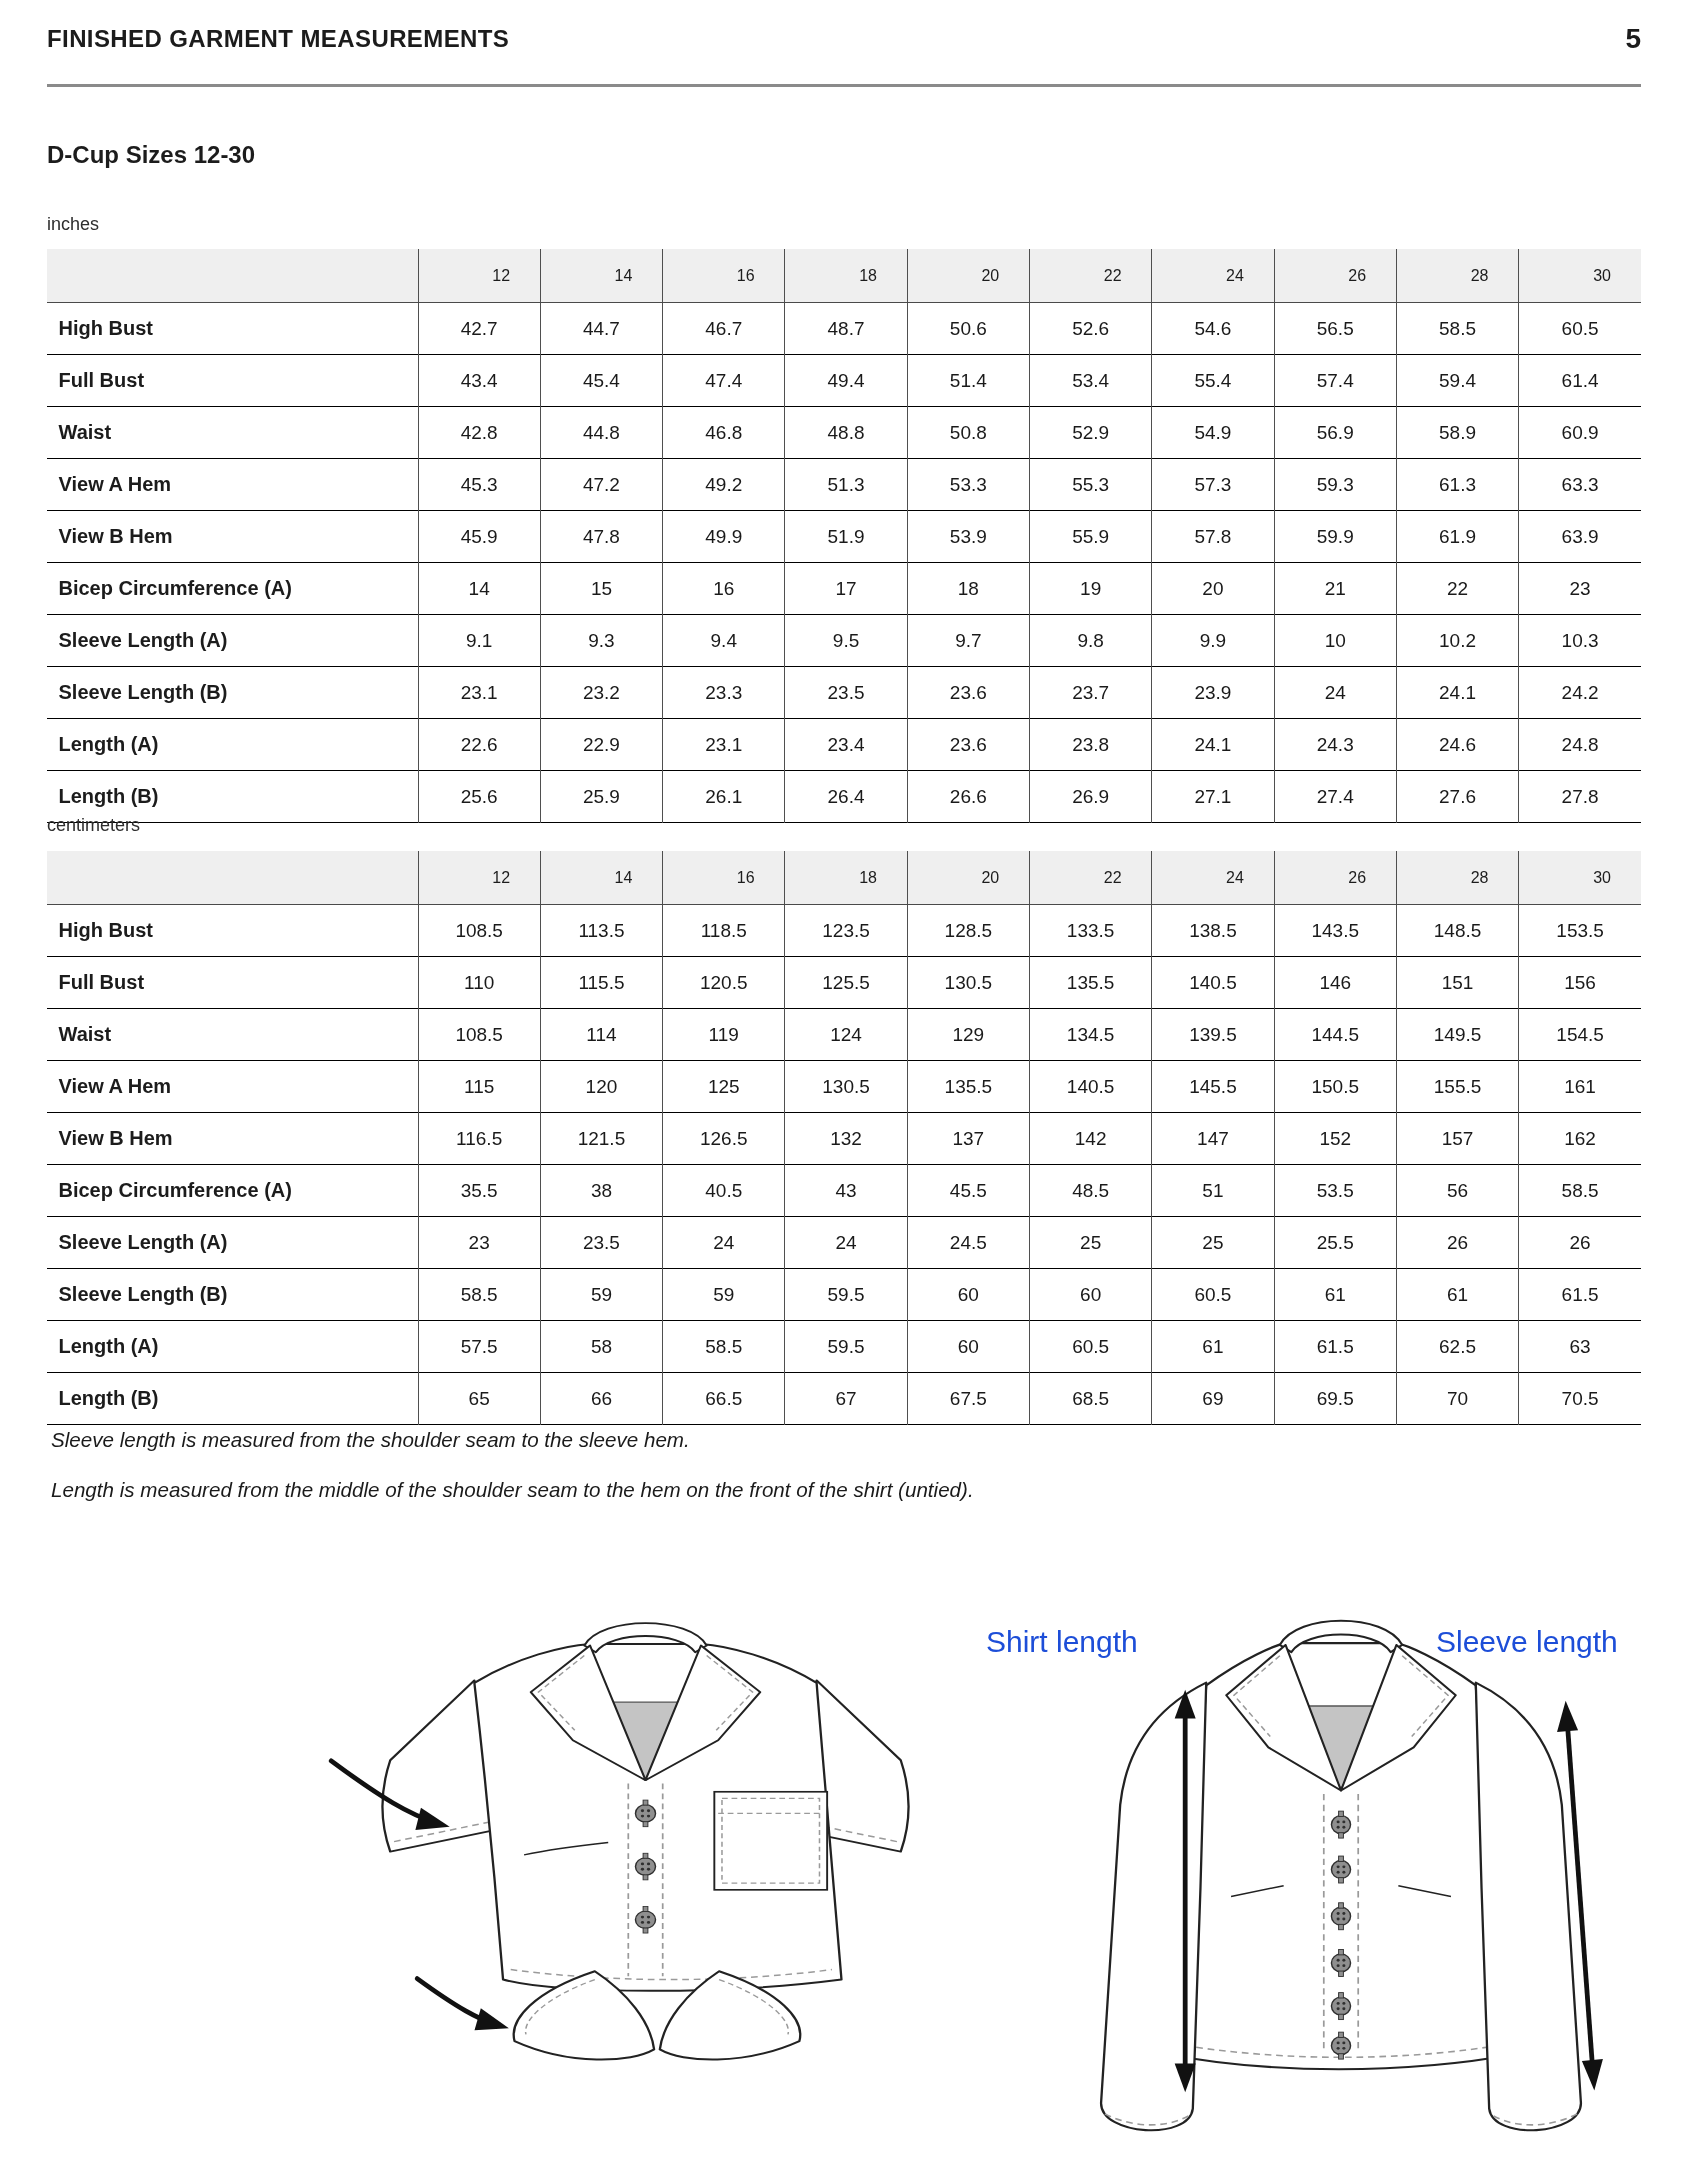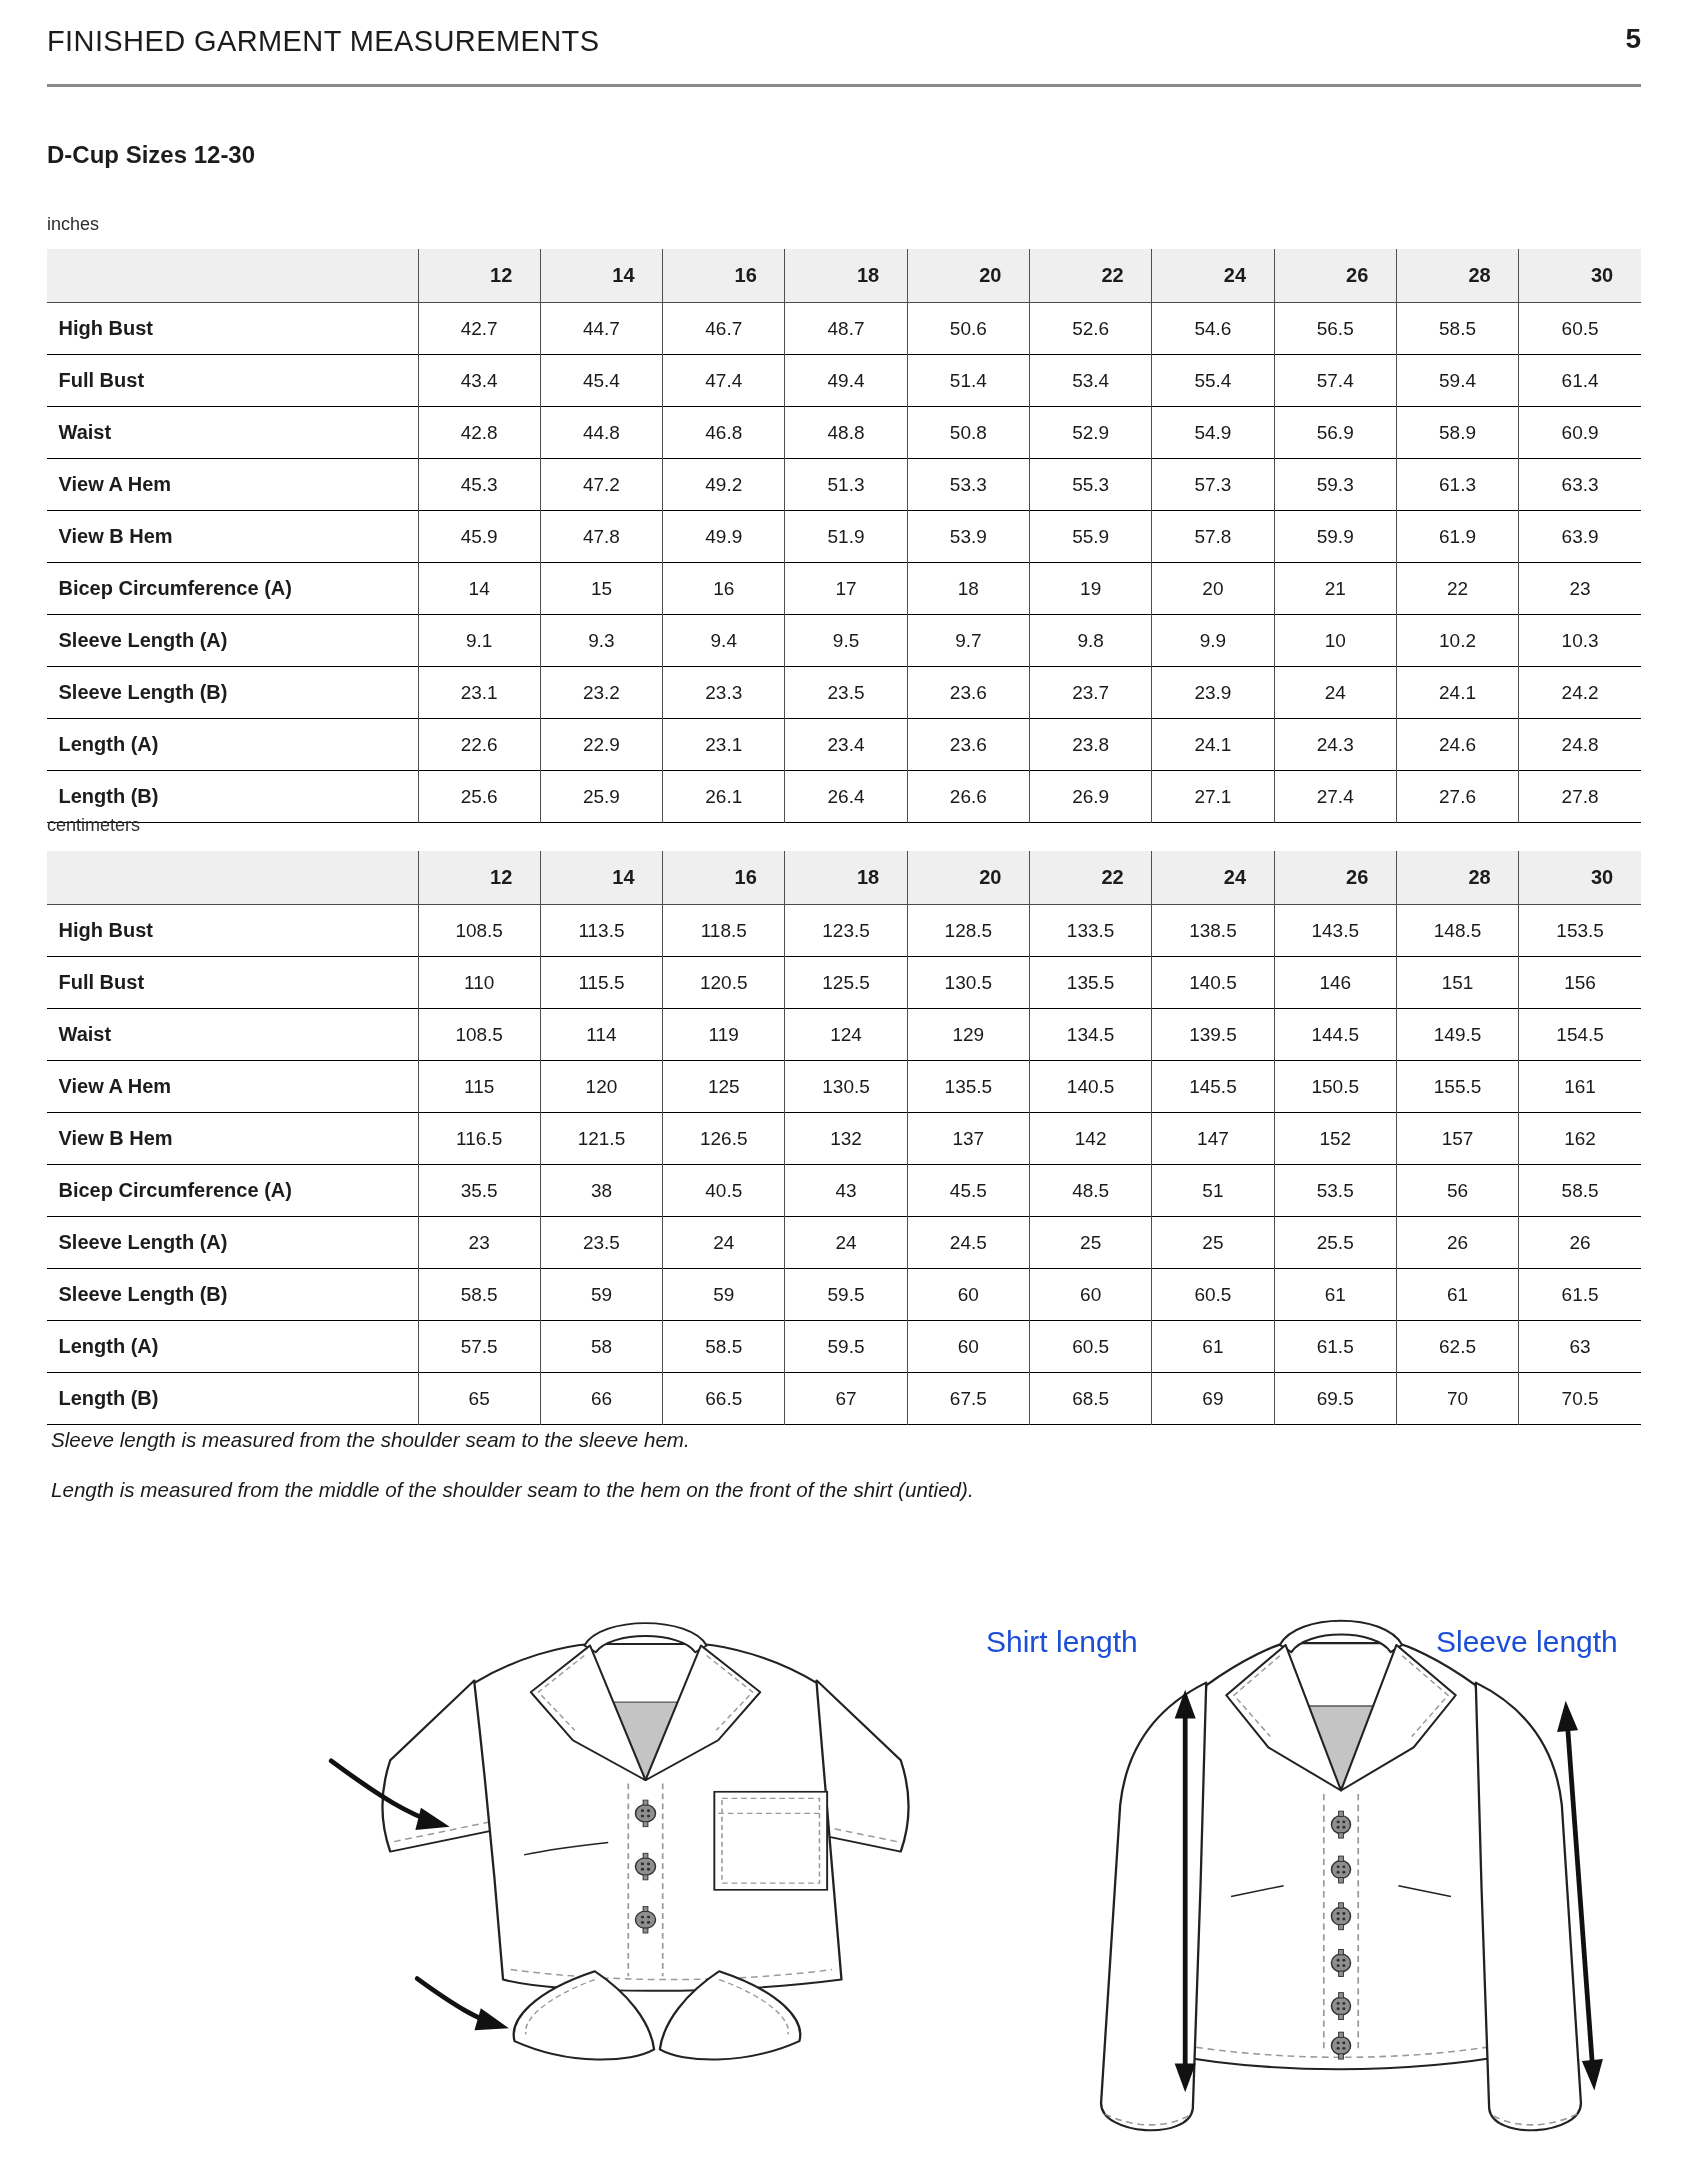--- a/index.html
+++ b/index.html
@@ -2,35 +2,35 @@
 <html><head>
 <meta charset="utf-8">
 <style>
   html,body{margin:0;padding:0;background:#ffffff;}
   body{font-family:"Liberation Sans",sans-serif;color:#1c1c1c;}
   .page{position:relative;width:1694px;height:2183px;background:#ffffff;overflow:hidden;}
 
   
   .header{position:absolute;left:47px;right:53px;top:21px;height:63px;
           border-bottom:3.8px solid #8a8a8a;display:flex;justify-content:space-between;align-items:flex-start;}
-  .title{font-size:29px;font-weight:normal;letter-spacing:0.4px;margin:0;padding-top:3.8px;}
+  .title{font-size:24px;font-weight:bold;letter-spacing:0.4px;margin:0;padding-top:3.8px;}
   .pagenum{font-size:28px;font-weight:bold;padding-top:1.9px;}
 
   .section-heading{position:absolute;left:47px;top:141px;font-size:24px;font-weight:bold;margin:0;}
 
   .unit-label{position:absolute;left:47px;font-size:18px;color:#2e2e2e;}
   #unit-in{top:214px}
   #unit-cm{top:815px}
 
   
   .size-table{position:absolute;left:47px;width:1594px;border-collapse:collapse;table-layout:fixed;}
   #table-in{top:249px}
   #table-cm{top:851px}
   .size-table col.labelcol{width:371px;}
-  .size-table thead th{height:51px;background:#efefef;font-size:20px;font-weight:bold;
+  .size-table thead th{height:51px;background:#efefef;font-size:16px;font-weight:normal;
                        border-bottom:1.9px solid #4a4a4a;padding-left:45px;}
   .size-table th,.size-table td{border-left:1px solid #4f4f4f;}
   .size-table tr > th:first-child{border-left:none;}
   .size-table tbody tr{border-bottom:1px solid #000000;}
   .size-table tbody th.rowlabel{text-align:left;padding-left:11.5px;font-size:20px;font-weight:bold;height:49px;border-left:none;}
   .size-table tbody td{text-align:center;font-size:19px;font-weight:normal;color:#1a1a1a;}
 
   
   .note{position:absolute;left:47px;margin:4px;font-size:20.6px;font-style:italic;color:#1b1b1b;}
   #note1{top:1424px}

